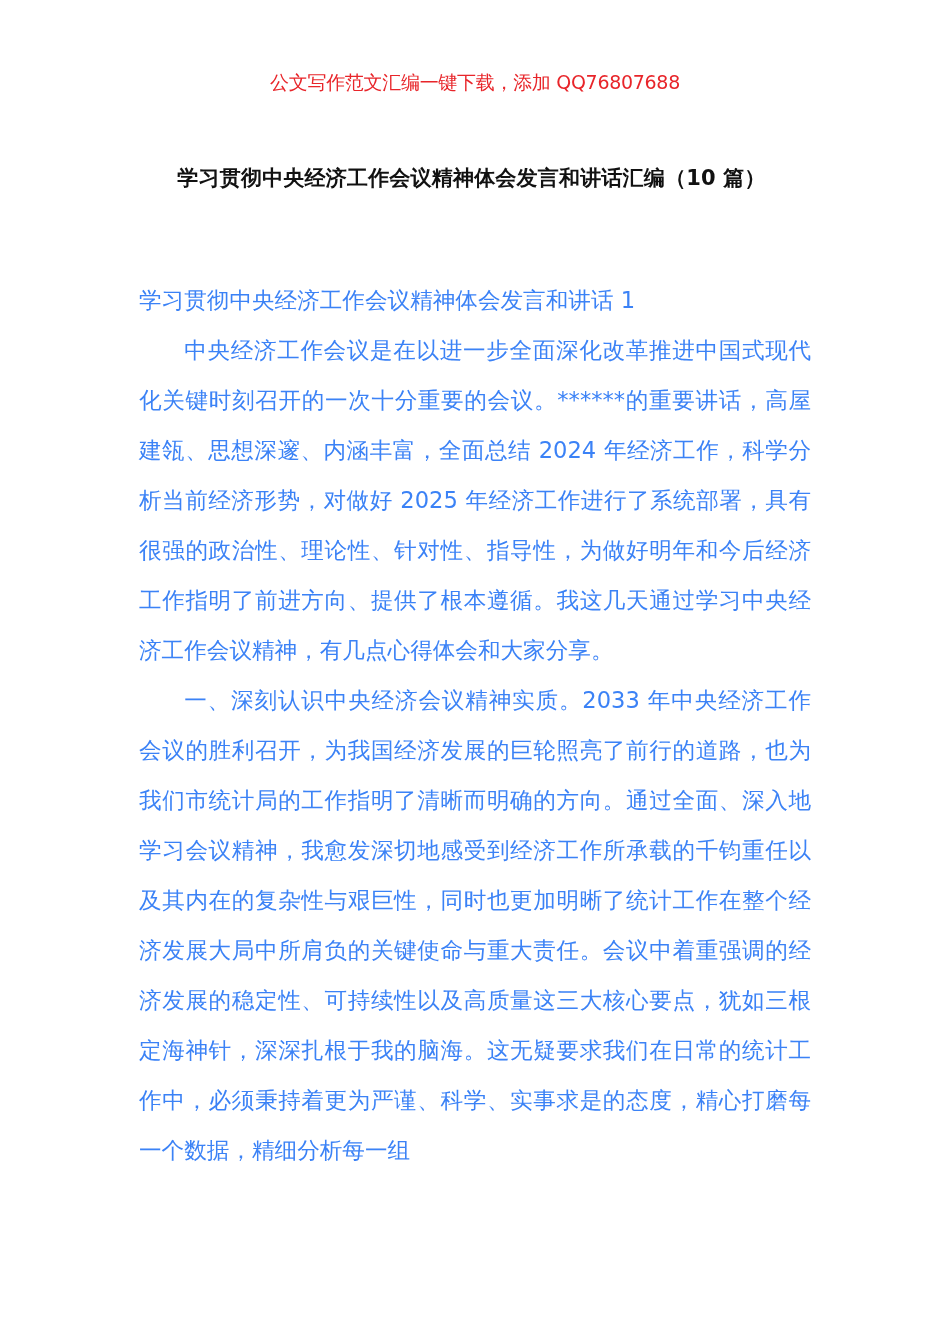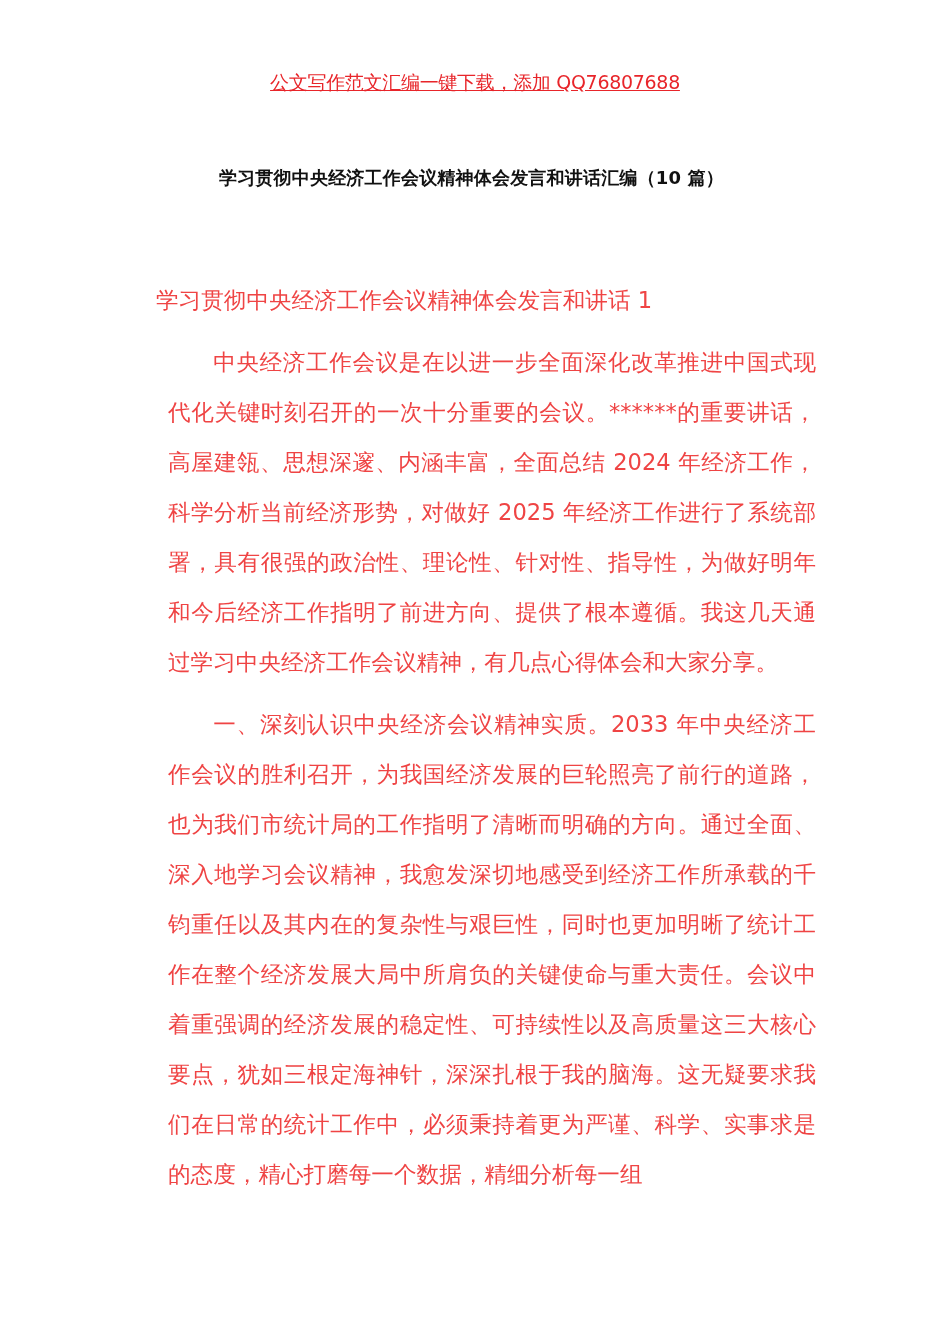--- a/index.html
+++ b/index.html
@@ -18,53 +18,52 @@
     .header-note {
       position: absolute;
       top: 68px;
       left: 0;
       width: 950px;
       text-align: center;
       font-size: 19px;
       line-height: 28px;
       color: #e8252a;
       letter-spacing: -0.3px;
-      text-decoration: underline;
     }
     .doc-title {
       position: absolute;
       top: 162px;
       left: 0;
       width: 943px;
       text-align: center;
-      font-size: 18px;
+      font-size: 21px;
       line-height: 32px;
       font-weight: bold;
       color: #111111;
       letter-spacing: 0.2px;
     }
     .body-text {
       position: absolute;
       top: 275px;
-      left: 156px;
+      left: 139px;
       width: 672px;
       font-size: 22.6px;
       line-height: 50px;
-      color: #ef4444;
+      color: #3b82f6;
       letter-spacing: 0px;
     }
     .section-heading {
       margin: 0;
       padding: 0;
       font-weight: normal;
       font-size: 22.6px;
       line-height: 50px;
     }
     .para {
-      margin: 12px;
+      margin: 0;
       padding: 0;
       text-indent: 2em;
       text-align: justify;
       word-break: break-all;
     }
   </style>
 </head>
 <body>
 
 <div class="header-note">公文写作范文汇编一键下载，添加 QQ76807688</div>

